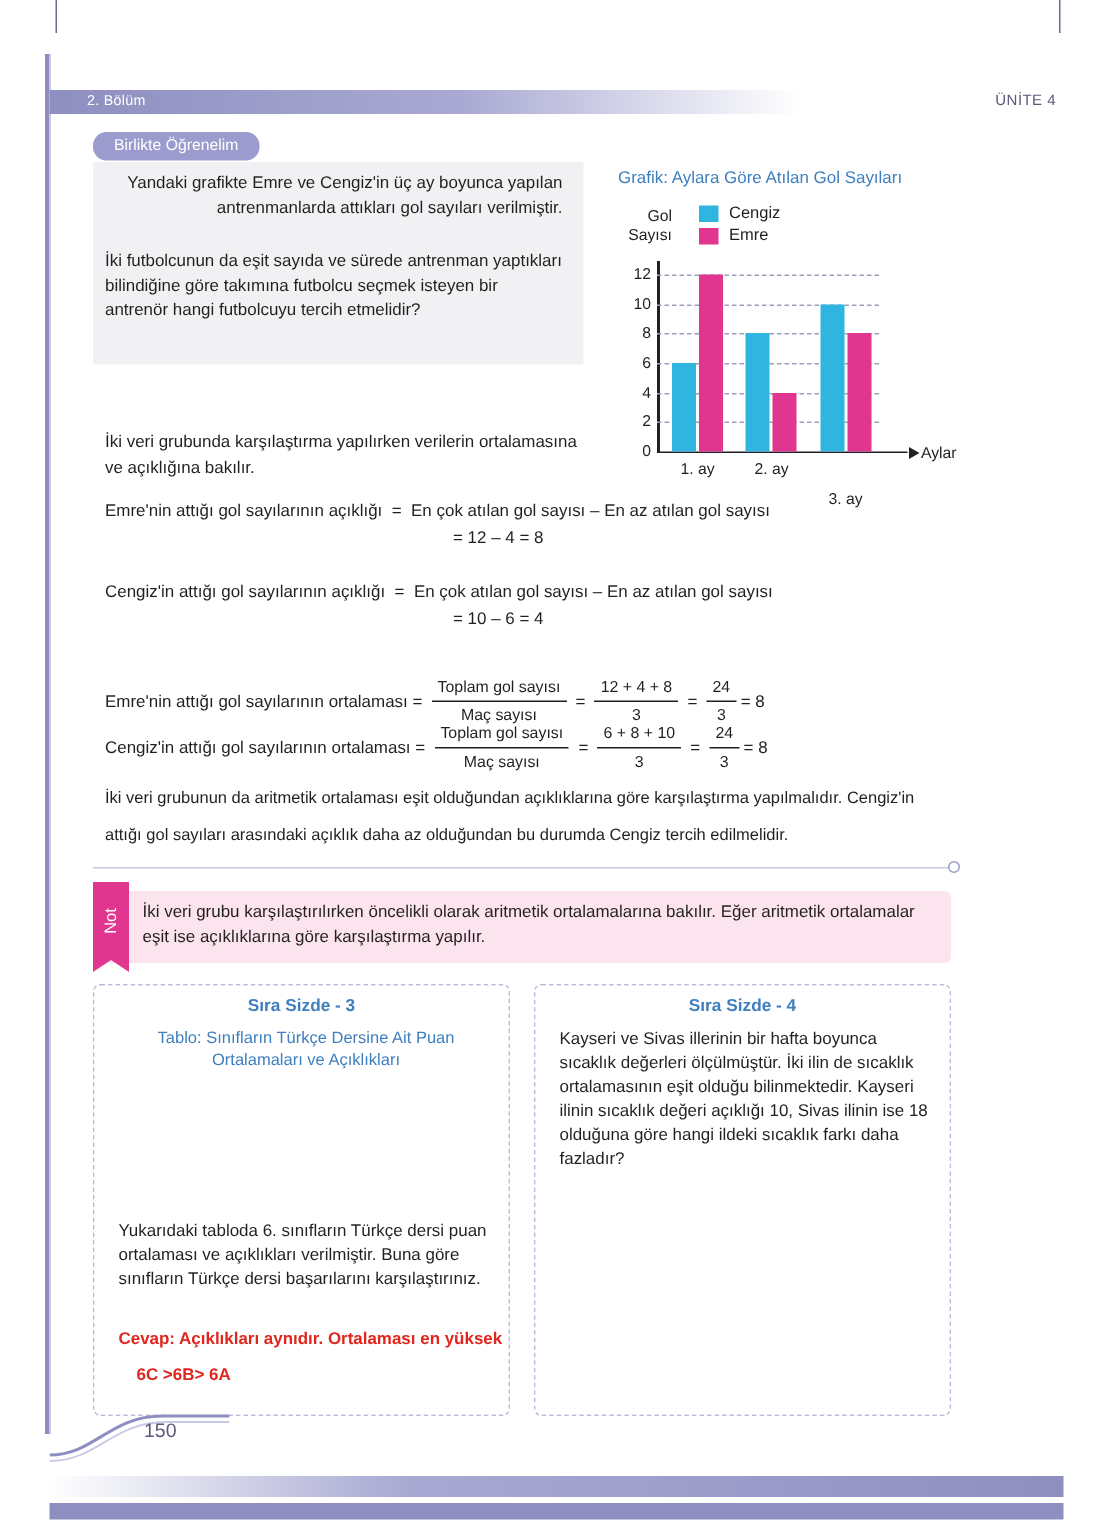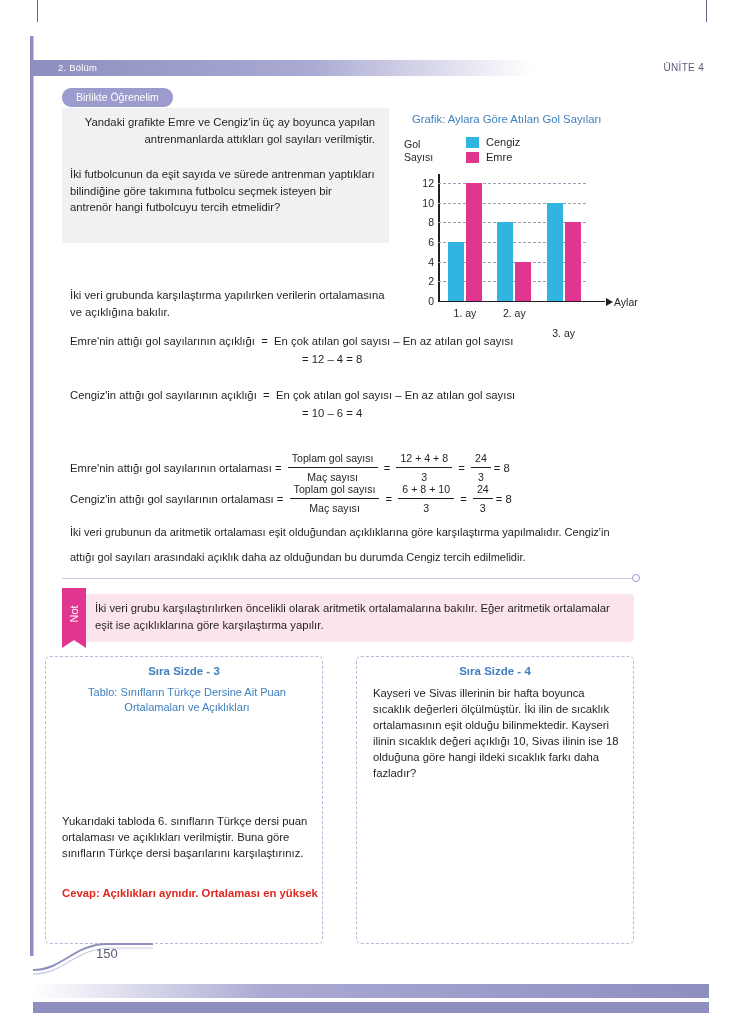--- a/index.html
+++ b/index.html
@@ -67,21 +67,21 @@
   .p-after-box { left:70px; top:250px; width:318px;margin-top:37px; }
 
   
   .chart-title {
     position:absolute; left:412px; top:113px;
     font-size:11.3px; color:#3f7fbf; white-space:nowrap;
   }
   .chart-wrap { position:absolute; left:404px; top:132px; width:232px; height:185px; }
   .axis-ylabel {
     position:absolute; left:0px; top:6px; width:44px;
-    font-size:10.5px; line-height:13px; color:#231f20; text-align:left;
+    font-size:10.5px; line-height:13px; color:#231f20; text-align:right;
   }
   .legend { position:absolute; left:62px; top:4px; font-size:11px; }
   .legend-row { display:flex; align-items:center; margin-bottom:3px; }
   .legend-swatch { width:13px; height:11px; margin-right:7px; }
   .legend-label { font-size:11px; color:#231f20; }
 
   .plot {
     position:absolute; left:34px; top:42px; width:148px; height:128px;
   }
   .axis-y { position:absolute; left:0; top:0; width:1.5px; height:128px; background:#231f20; }
@@ -148,21 +148,21 @@
   .not-text {
     position:absolute; left:95px; top:600px; width:530px;
     font-size:11.3px; line-height:16.5px;
   }
 
   
   .panel {
     position:absolute; border:1px dashed #b9b9d8; border-radius:5px;
     background:#fff;
   }
-  .panel-3 { left:45px; top:656px; width:278px; height:288px; }
+  .panel-3 { left:62px; top:656px; width:278px; height:288px; }
   .panel-4 { left:356px; top:656px; width:278px; height:288px; }
   .panel-title {
     position:absolute; width:100%; text-align:center; top:8px;
     font-size:11.5px; color:#3f7fbf; font-weight:bold;
   }
   .tbl-caption {
     position:absolute; left:16px; top:28px; width:250px;
     font-size:11px; line-height:15px; color:#3f7fbf; text-align:center;
   }
   table.scores {
@@ -324,20 +324,21 @@
 <div class="not-ribbon">
   <span>Not</span>
 </div>
 <div class="not-text">İki veri grubu karşılaştırılırken öncelikli olarak aritmetik ortalamalarına bakılır. Eğer aritmetik ortalamalar eşit ise açıklıklarına göre karşılaştırma yapılır.</div>
 
 <div class="panel panel-3">
   <div class="panel-title">Sıra Sizde - 3</div>
   <div class="tbl-caption">Tablo: Sınıfların Türkçe Dersine Ait Puan Ortalamaları ve Açıklıkları</div>
   <div class="panel-body" style="left:16px; top:156px; width:250px;">Yukarıdaki tabloda 6. sınıfların Türkçe dersi puan ortalaması ve açıklıkları verilmiştir. Buna göre sınıfların Türkçe dersi başarılarını karşılaştırınız.</div>
   <div class="panel-body answer" style="left:16px; top:228px; width:258px;">Cevap: Açıklıkları aynıdır. Ortalaması en yüksek</div>
+  <div class="panel-body answer" style="left:28px; top:252px; width:240px;">6C &gt;6B&gt; 6A</div>
 </div>
 
 <div class="panel panel-4">
   <div class="panel-title">Sıra Sizde - 4</div>
   <div class="panel-body" style="left:16px; top:28px; width:248px;">Kayseri ve Sivas illerinin bir hafta boyunca sıcaklık değerleri ölçülmüştür. İki ilin de sıcaklık ortalamasının eşit olduğu bilinmektedir. Kayseri ilinin sıcaklık değeri açıklığı 10, Sivas ilinin ise 18 olduğuna göre hangi ildeki sıcaklık farkı daha fazladır?</div>
 </div>
 
 <svg class="footer-curve" viewBox="0 0 120 36">
   <path d="M0 30 C 30 30, 40 4, 75 4 L 120 4" fill="none" stroke="#8e8fc0" stroke-width="2"></path>
   <path d="M0 34 C 32 34, 42 8, 78 8 L 120 8" fill="none" stroke="#c9c9e4" stroke-width="1.2"></path>

